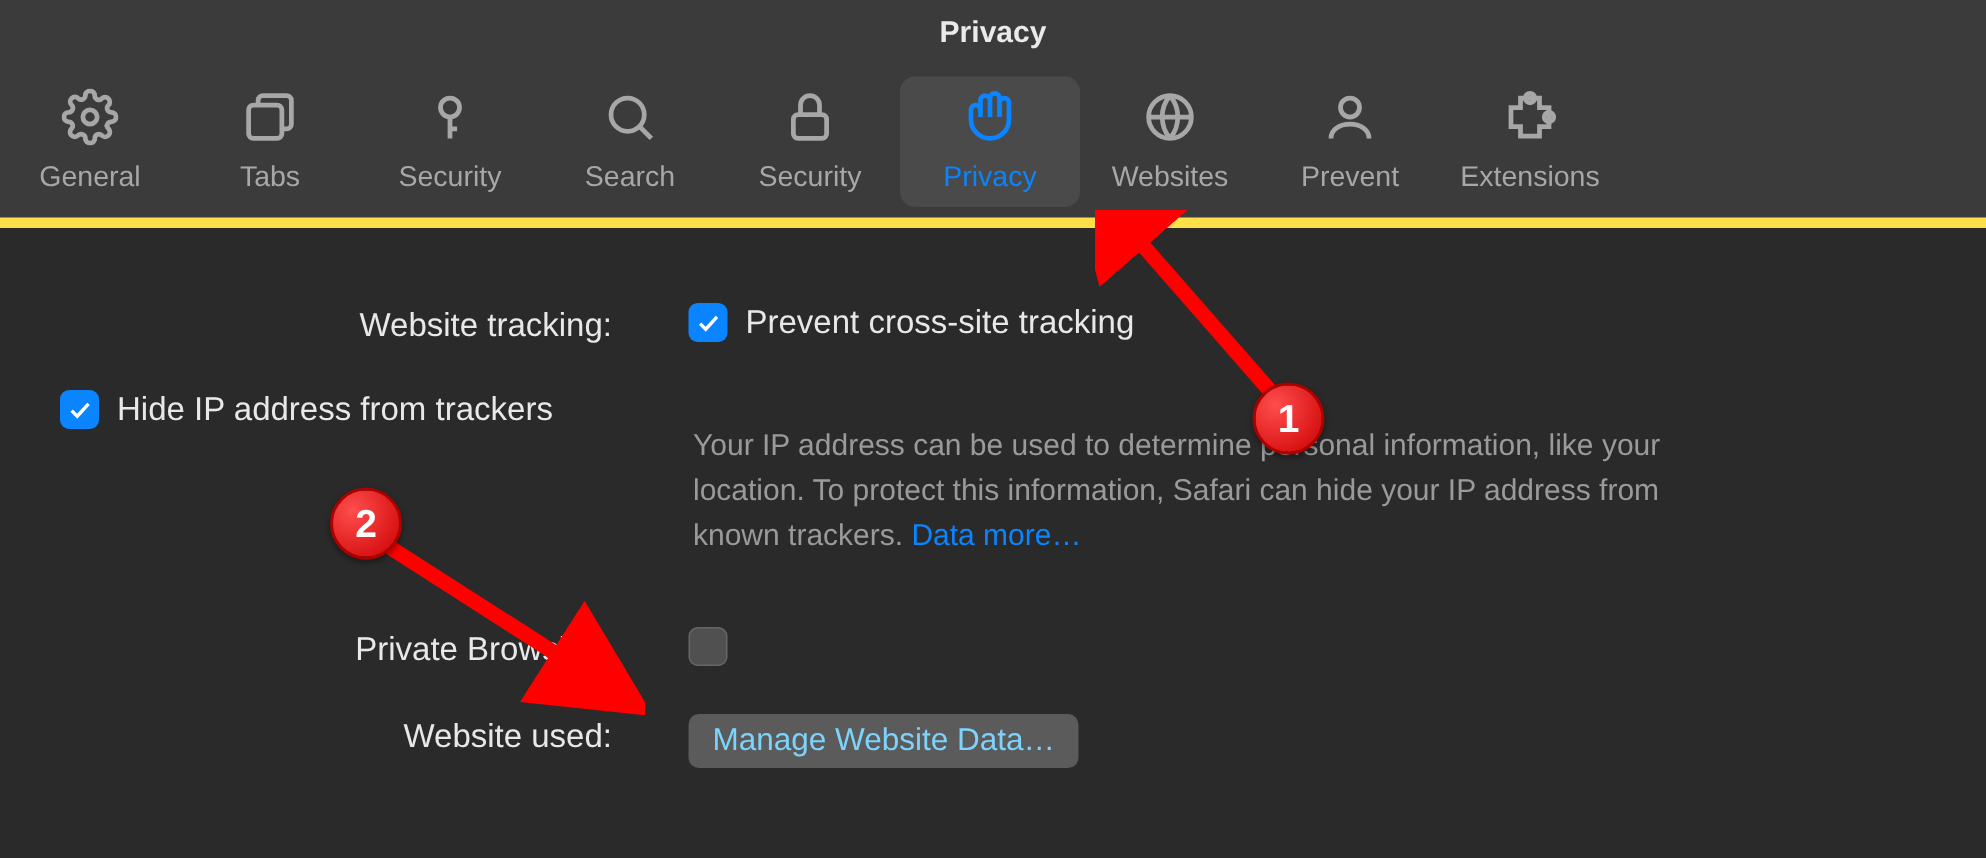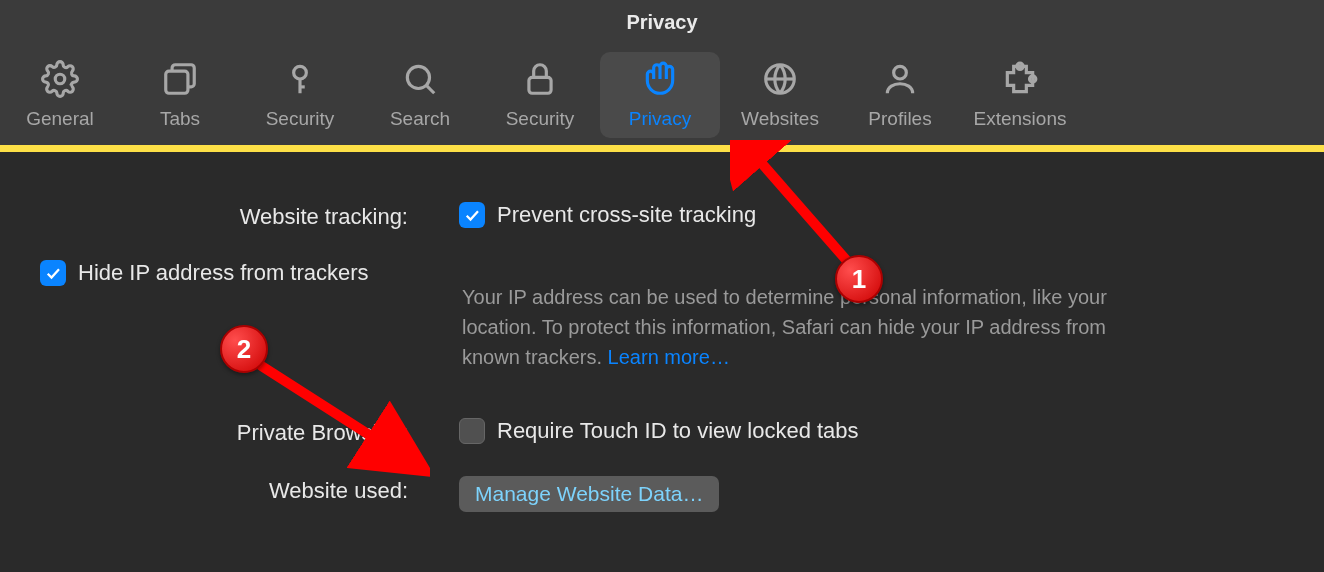--- a/index.html
+++ b/index.html
@@ -226,21 +226,21 @@
     <span class="tool-label">Websites</span>
   </div>
 
   <div class="tool-item">
     <span class="tool-icon">
       <svg width="38" height="38" viewBox="0 0 24 24">
           <circle cx="12" cy="8" r="4"></circle>
           <path d="M4 21c0-4 4-6 8-6s8 2 8 6"></path>
         </svg>
     </span>
-    <span class="tool-label">Profiles</span>
+    <span class="tool-label">Prevent</span>
   </div>
 
   <div class="tool-item">
     <span class="tool-icon">
       <svg width="38" height="38" viewBox="0 0 24 24">
           <path d="M4 8h4V4h8v4h4v8h-4v4H8v-4H4z"></path>
           <circle cx="20" cy="12" r="2"></circle>
           <circle cx="12" cy="4" r="2"></circle>
         </svg>
     </span>
@@ -270,29 +270,28 @@
         <svg width="18" height="18" viewBox="0 0 24 24">
             <path d="M5 13l5 5L20 7"></path>
           </svg>
       </div>
       <span>Hide IP address from trackers</span>
     </div>
   </div>
 
   <div class="desc-row">
     <div class="desc-text">
-      <span>Your IP address can be used to determine personal information, like your location. To protect this information, Safari can hide your IP address from known trackers. </span><span class="link">Learn more…</span>
+      <span>Your IP address can be used to determine personal information, like your location. To protect this information, Safari can hide your IP address from known trackers. </span><span class="link">Data more…</span>
     </div>
   </div>
 
   <div class="row">
     <div class="row-label">Private Browsing:</div>
     <div class="row-value">
       <div class="checkbox unchecked"></div>
-      <span>Require Touch ID to view locked tabs</span>
     </div>
   </div>
 
   <div class="row">
     <div class="row-label">Website used:</div>
     <div class="row-value">
       <button class="manage-btn">Manage Website Data…</button>
     </div>
   </div>
 

